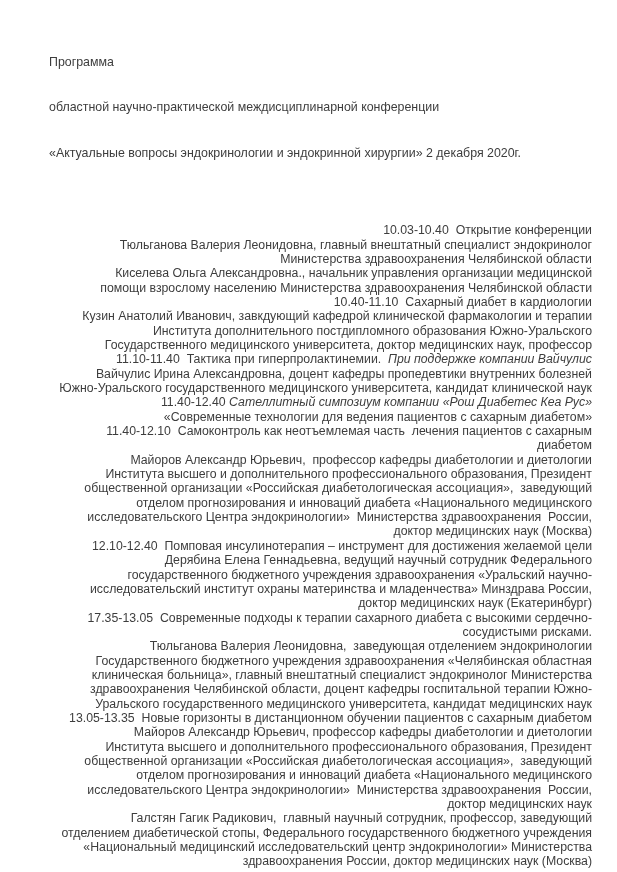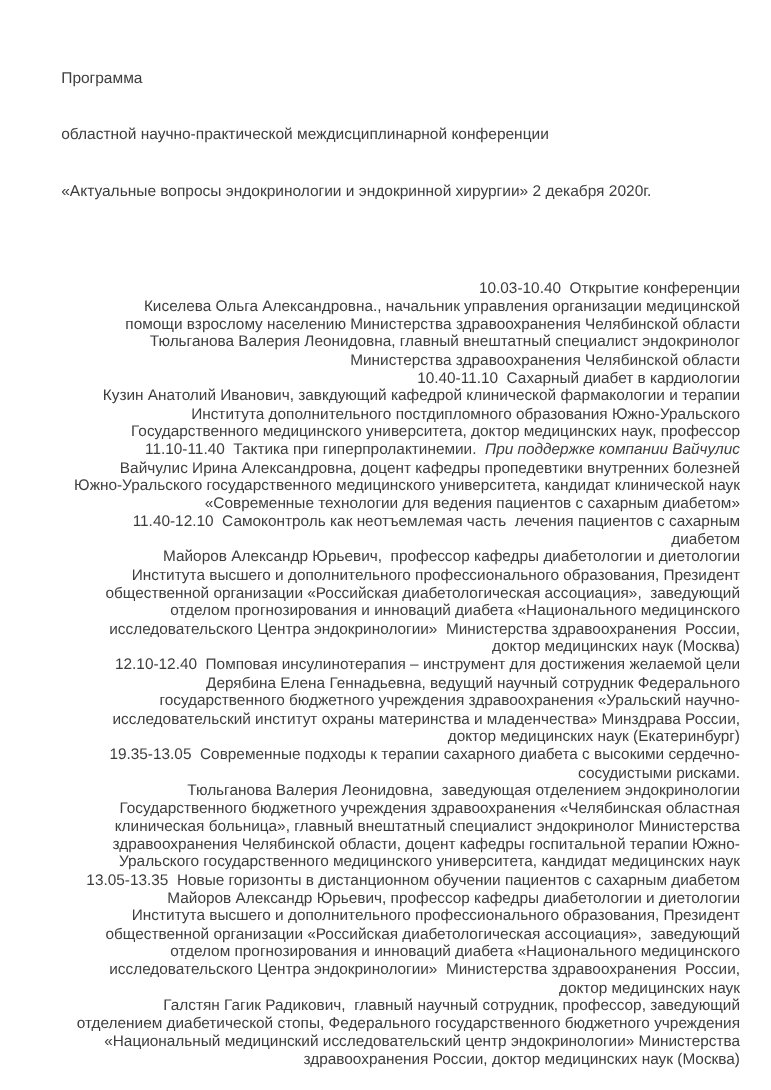--- a/index.html
+++ b/index.html
@@ -45,30 +45,31 @@
 <body>
 
 <div class="page">
   <div class="doc-title">
     <div>Программа</div>
     <div>областной научно-практической междисциплинарной конференции</div>
     <div>«Актуальные вопросы эндокринологии и эндокринной хирургии» 2 декабря 2020г.</div>
   </div>
   <div class="content" id="content">
       <p class=""><span class="seg-regular">10.03-10.40  Открытие конференции</span></p>
+      <p class="indent"><span class="seg-regular">Тюльганова Валерия Леонидовна, главный внештатный специалист эндокринолог Министерства здравоохранения Челябинской области</span></p>
       <p class="indent"><span class="seg-regular">Киселева Ольга Александровна., начальник управления организации медицинской помощи взрослому населению Министерства здравоохранения Челябинской области</span></p>
-      <p class="indent"><span class="seg-regular">Тюльганова Валерия Леонидовна, главный внештатный специалист эндокринолог Министерства здравоохранения Челябинской области</span></p>
       <p class=""><span class="seg-regular">10.40-11.10  Сахарный диабет в кардиологии</span></p>
       <p class="indent"><span class="seg-regular">Кузин Анатолий Иванович, завкдующий кафедрой клинической фармакологии и терапии Института дополнительного постдипломного образования Южно-Уральского Государственного медицинского университета, доктор медицинских наук, профессор</span></p>
       <p class=""><span class="seg-regular">11.10-11.40  Тактика при гиперпролактинемии.  </span><span class="seg-italic">При поддержке компании Вайчулис</span></p>
       <p class="indent"><span class="seg-regular">Вайчулис Ирина Александровна, доцент кафедры пропедевтики внутренних болезней Южно-Уральского государственного медицинского университета, кандидат клинической наук</span></p>
+      <p class=""><span class="seg-regular">11.40-12.40 </span><span class="seg-italic">Сателлитный симпозиум компании «Рош Диабетес Кеа Рус»</span></p>
       <p class=""><span class="seg-regular">«Современные технологии для ведения пациентов с сахарным диабетом»</span></p>
       <p class=""><span class="seg-regular">11.40-12.10  Самоконтроль как неотъемлемая часть  лечения пациентов с сахарным диабетом</span></p>
       <p class="indent"><span class="seg-regular">Майоров Александр Юрьевич,  профессор кафедры диабетологии и диетологии Института высшего и дополнительного профессионального образования, Президент общественной организации «Российская диабетологическая ассоциация»,  заведующий отделом прогнозирования и инноваций диабета «Национального медицинского исследовательского Центра эндокринологии»  Министерства здравоохранения  России, доктор медицинских наук (Москва)</span></p>
       <p class=""><span class="seg-regular">12.10-12.40  Помповая инсулинотерапия – инструмент для достижения желаемой цели</span></p>
       <p class="indent"><span class="seg-regular">Дерябина Елена Геннадьевна, ведущий научный сотрудник Федерального государственного бюджетного учреждения здравоохранения «Уральский научно-исследовательский институт охраны материнства и младенчества» Минздрава России, доктор медицинских наук (Екатеринбург)</span></p>
-      <p class=""><span class="seg-regular">19.35-13.05  Современные подходы к терапии сахарного диабета с высокими сердечно-сосудистыми рисками.</span></p>
+      <p class=""><span class="seg-regular">17.35-13.05  Современные подходы к терапии сахарного диабета с высокими сердечно-сосудистыми рисками.</span></p>
       <p class="indent"><span class="seg-regular">Тюльганова Валерия Леонидовна,  заведующая отделением эндокринологии Государственного бюджетного учреждения здравоохранения «Челябинская областная клиническая больница», главный внештатный специалист эндокринолог Министерства здравоохранения Челябинской области, доцент кафедры госпитальной терапии Южно-Уральского государственного медицинского университета, кандидат медицинских наук</span></p>
       <p class=""><span class="seg-regular">13.05-13.35  Новые горизонты в дистанционном обучении пациентов с сахарным диабетом</span></p>
       <p class="indent"><span class="seg-regular">Майоров Александр Юрьевич, профессор кафедры диабетологии и диетологии Института высшего и дополнительного профессионального образования, Президент общественной организации «Российская диабетологическая ассоциация»,  заведующий отделом прогнозирования и инноваций диабета «Национального медицинского исследовательского Центра эндокринологии»  Министерства здравоохранения  России, доктор медицинских наук</span></p>
       <p class="indent"><span class="seg-regular">Галстян Гагик Радикович,  главный научный сотрудник, профессор, заведующий отделением диабетической стопы, Федерального государственного бюджетного учреждения «Национальный медицинский исследовательский центр эндокринологии» Министерства здравоохранения России, доктор медицинских наук (Москва)</span></p>
     </div>
 </div>
 
 </body></html>

